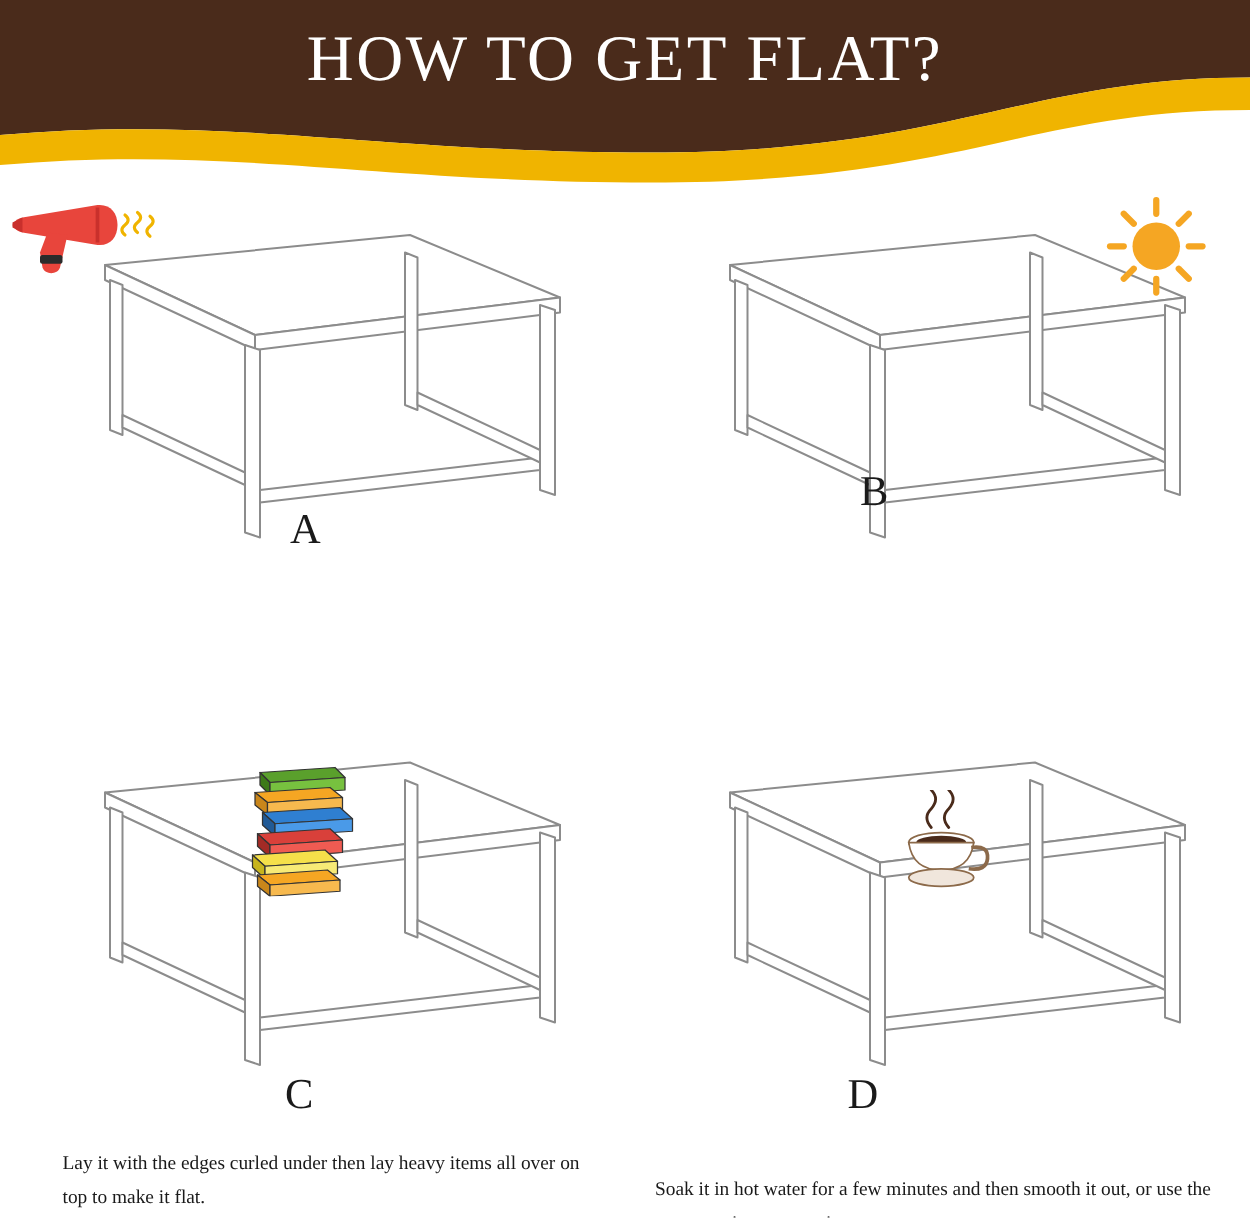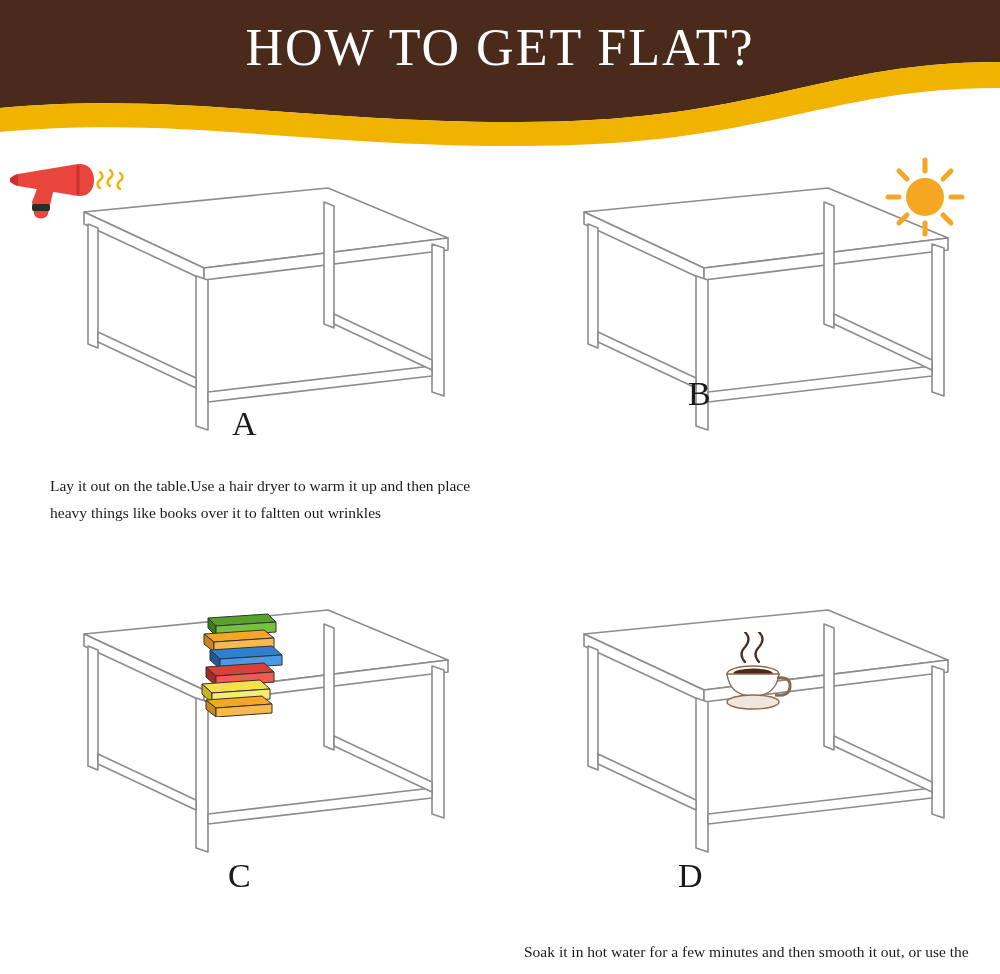--- a/index.html
+++ b/index.html
@@ -171,21 +171,20 @@
         <rect x="24" y="46" width="18" height="7" rx="2" fill="#2b2b2b"></rect>
         <path d="M70,8 L70,36" stroke="#c9302c" stroke-width="3" fill="none"></path>
         <g stroke="#f0b400" stroke-width="2.5" fill="none" stroke-linecap="round">
           <path d="M92,14 q5,4 0,8 q-5,4 0,8"></path>
           <path d="M102,12 q5,4 0,8 q-5,4 0,8"></path>
           <path d="M112,15 q5,4 0,8 q-5,4 0,8"></path>
         </g>
       </g>
     </svg>
     <div class="panel-letter">A</div>
-    <div class="caption">Lay it out on the table.Use a hair dryer to warm it up and then place heavy things like books over it to faltten out wrinkles</div>
   </div>
 
   <div class="panel panel-b">
     <svg class="table-art" viewBox="0 0 448 270">
       <g fill="#ffffff" stroke="#8c8c8c" stroke-width="1.6" stroke-linejoin="round">
         <path d="M56,32 L300,8 L420,58 L176,88 Z"></path>
         <path d="M56,32 L56,44 L176,100 L176,88 Z"></path>
         <path d="M176,88 L176,100 L420,70 L420,58 Z"></path>
         <path d="M60,44 L70,48 L70,168 L60,164 Z"></path>
         <path d="M168,96 L180,100 L180,250 L168,246 Z"></path>
@@ -245,20 +244,21 @@
         <path d="M26,64 L26,74 L84,70 L84,60 Z" fill="#ef5b52"></path>
         <path d="M12,72 L70,68 L80,77 L22,81 Z" fill="#f5e04a"></path>
         <path d="M12,72 L12,82 L22,91 L22,81 Z" fill="#c7b41d"></path>
         <path d="M22,81 L22,91 L80,87 L80,77 Z" fill="#f7ea76"></path>
         <path d="M16,88 L72,84 L82,92 L26,96 Z" fill="#f5a623"></path>
         <path d="M16,88 L16,97 L26,105 L26,96 Z" fill="#c9861a"></path>
         <path d="M26,96 L26,105 L82,101 L82,92 Z" fill="#f7b94e"></path>
       </g>
     </svg>
     <div class="panel-letter">C</div>
+    <div class="caption">Lay it with the edges curled under then lay heavy items all over on top to make it flat.</div>
   </div>
 
   <div class="panel panel-d">
     <svg class="table-art" viewBox="0 0 448 270">
       <g fill="#ffffff" stroke="#8c8c8c" stroke-width="1.6" stroke-linejoin="round">
         <path d="M56,32 L300,8 L420,58 L176,88 Z"></path>
         <path d="M56,32 L56,44 L176,100 L176,88 Z"></path>
         <path d="M176,88 L176,100 L420,70 L420,58 Z"></path>
         <path d="M60,44 L70,48 L70,168 L60,164 Z"></path>
         <path d="M168,96 L180,100 L180,250 L168,246 Z"></path>

